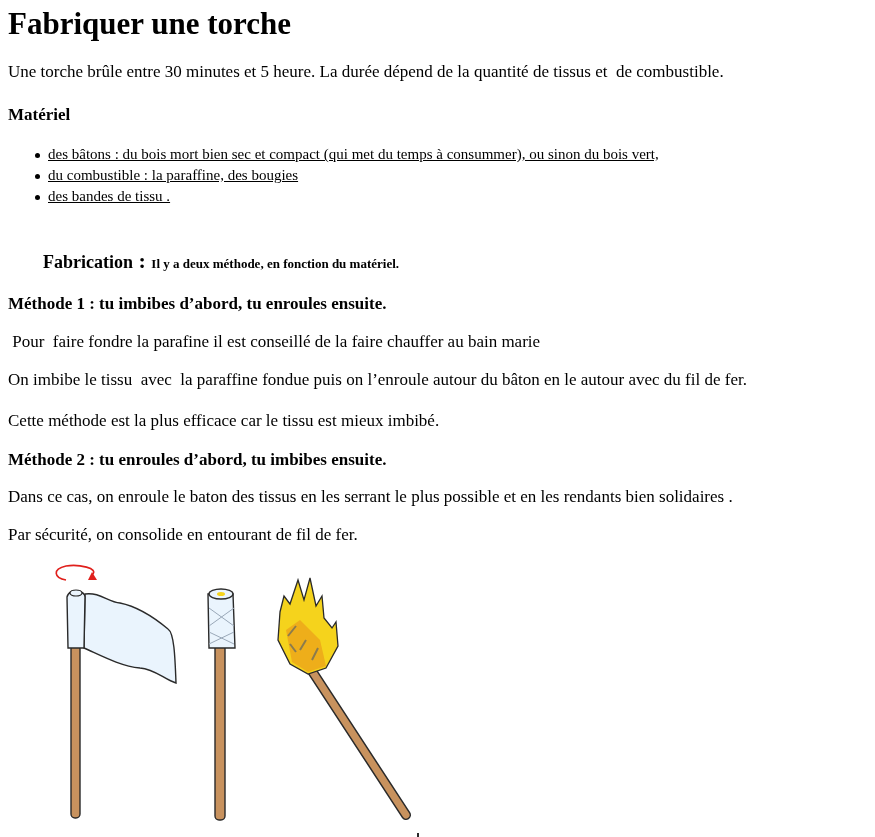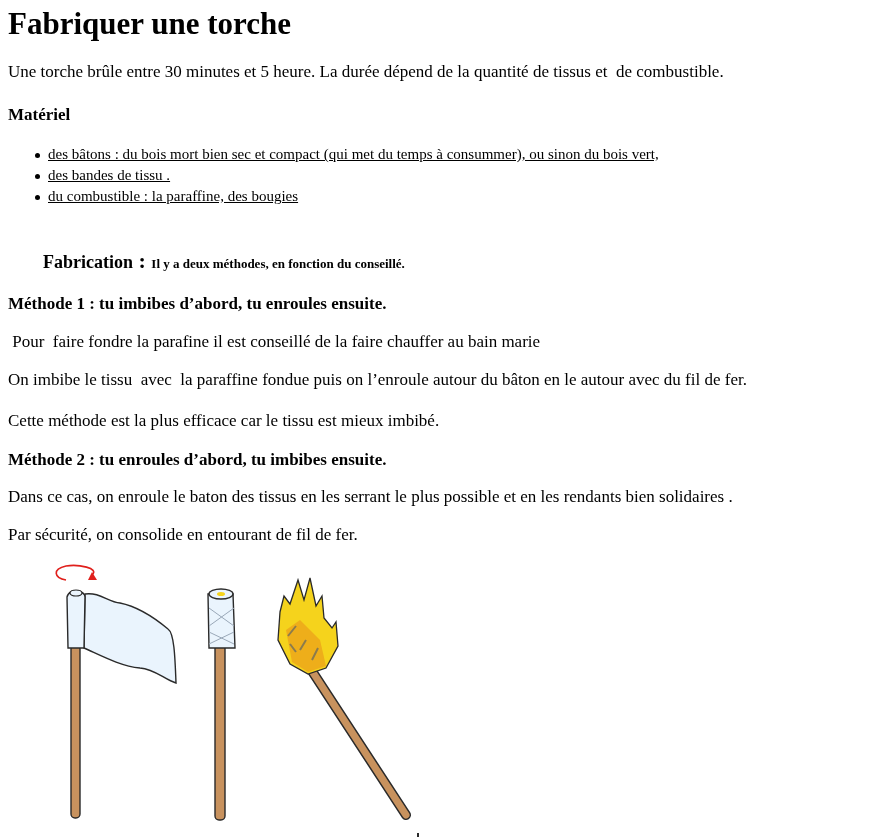--- a/index.html
+++ b/index.html
@@ -86,25 +86,25 @@
 <body>
 
 <h1>Fabriquer une torche</h1>
 
 <p class="p" style="top:62px">Une torche brûle entre 30 minutes et 5 heure. La durée dépend de la quantité de tissus et  de combustible.</p>
 
 <p class="p b" style="top:105px">Matériel</p>
 
 <ul class="materials">
   <li>des bâtons : du bois mort bien sec et compact (qui met du temps à consummer), ou sinon du bois vert,</li>
+  <li>du combustible : la paraffine, des bougies</li>
   <li>des bandes de tissu .</li>
-  <li>du combustible : la paraffine, des bougies</li>
 </ul>
 
-<p class="p" style="top:251px"><span class="fab-big">Fabrication</span><span class="fab-colon"> : </span><span class="fab-small">Il y a deux méthodes, en fonction du conseillé.</span></p>
+<p class="p" style="top:251px"><span class="fab-big">Fabrication</span><span class="fab-colon"> : </span><span class="fab-small">Il y a deux méthode, en fonction du matériel.</span></p>
 
 <p class="p b" style="top:294px">Méthode 1 : tu imbibes d’abord, tu enroules ensuite.</p>
 <p class="p" style="top:332px"> Pour  faire fondre la parafine il est conseillé de la faire chauffer au bain marie</p>
 <p class="p" style="top:370px">On imbibe le tissu  avec  la paraffine fondue puis on l’enroule autour du bâton en le autour avec du fil de fer.</p>
 <p class="p" style="top:411px">Cette méthode est la plus efficace car le tissu est mieux imbibé.</p>
 
 <p class="p b" style="top:450px">Méthode 2 : tu enroules d’abord, tu imbibes ensuite.</p>
 <p class="p" style="top:487px">Dans ce cas, on enroule le baton des tissus en les serrant le plus possible et en les rendants bien solidaires .</p>
 <p class="p" style="top:525px">Par sécurité, on consolide en entourant de fil de fer.</p>
 

